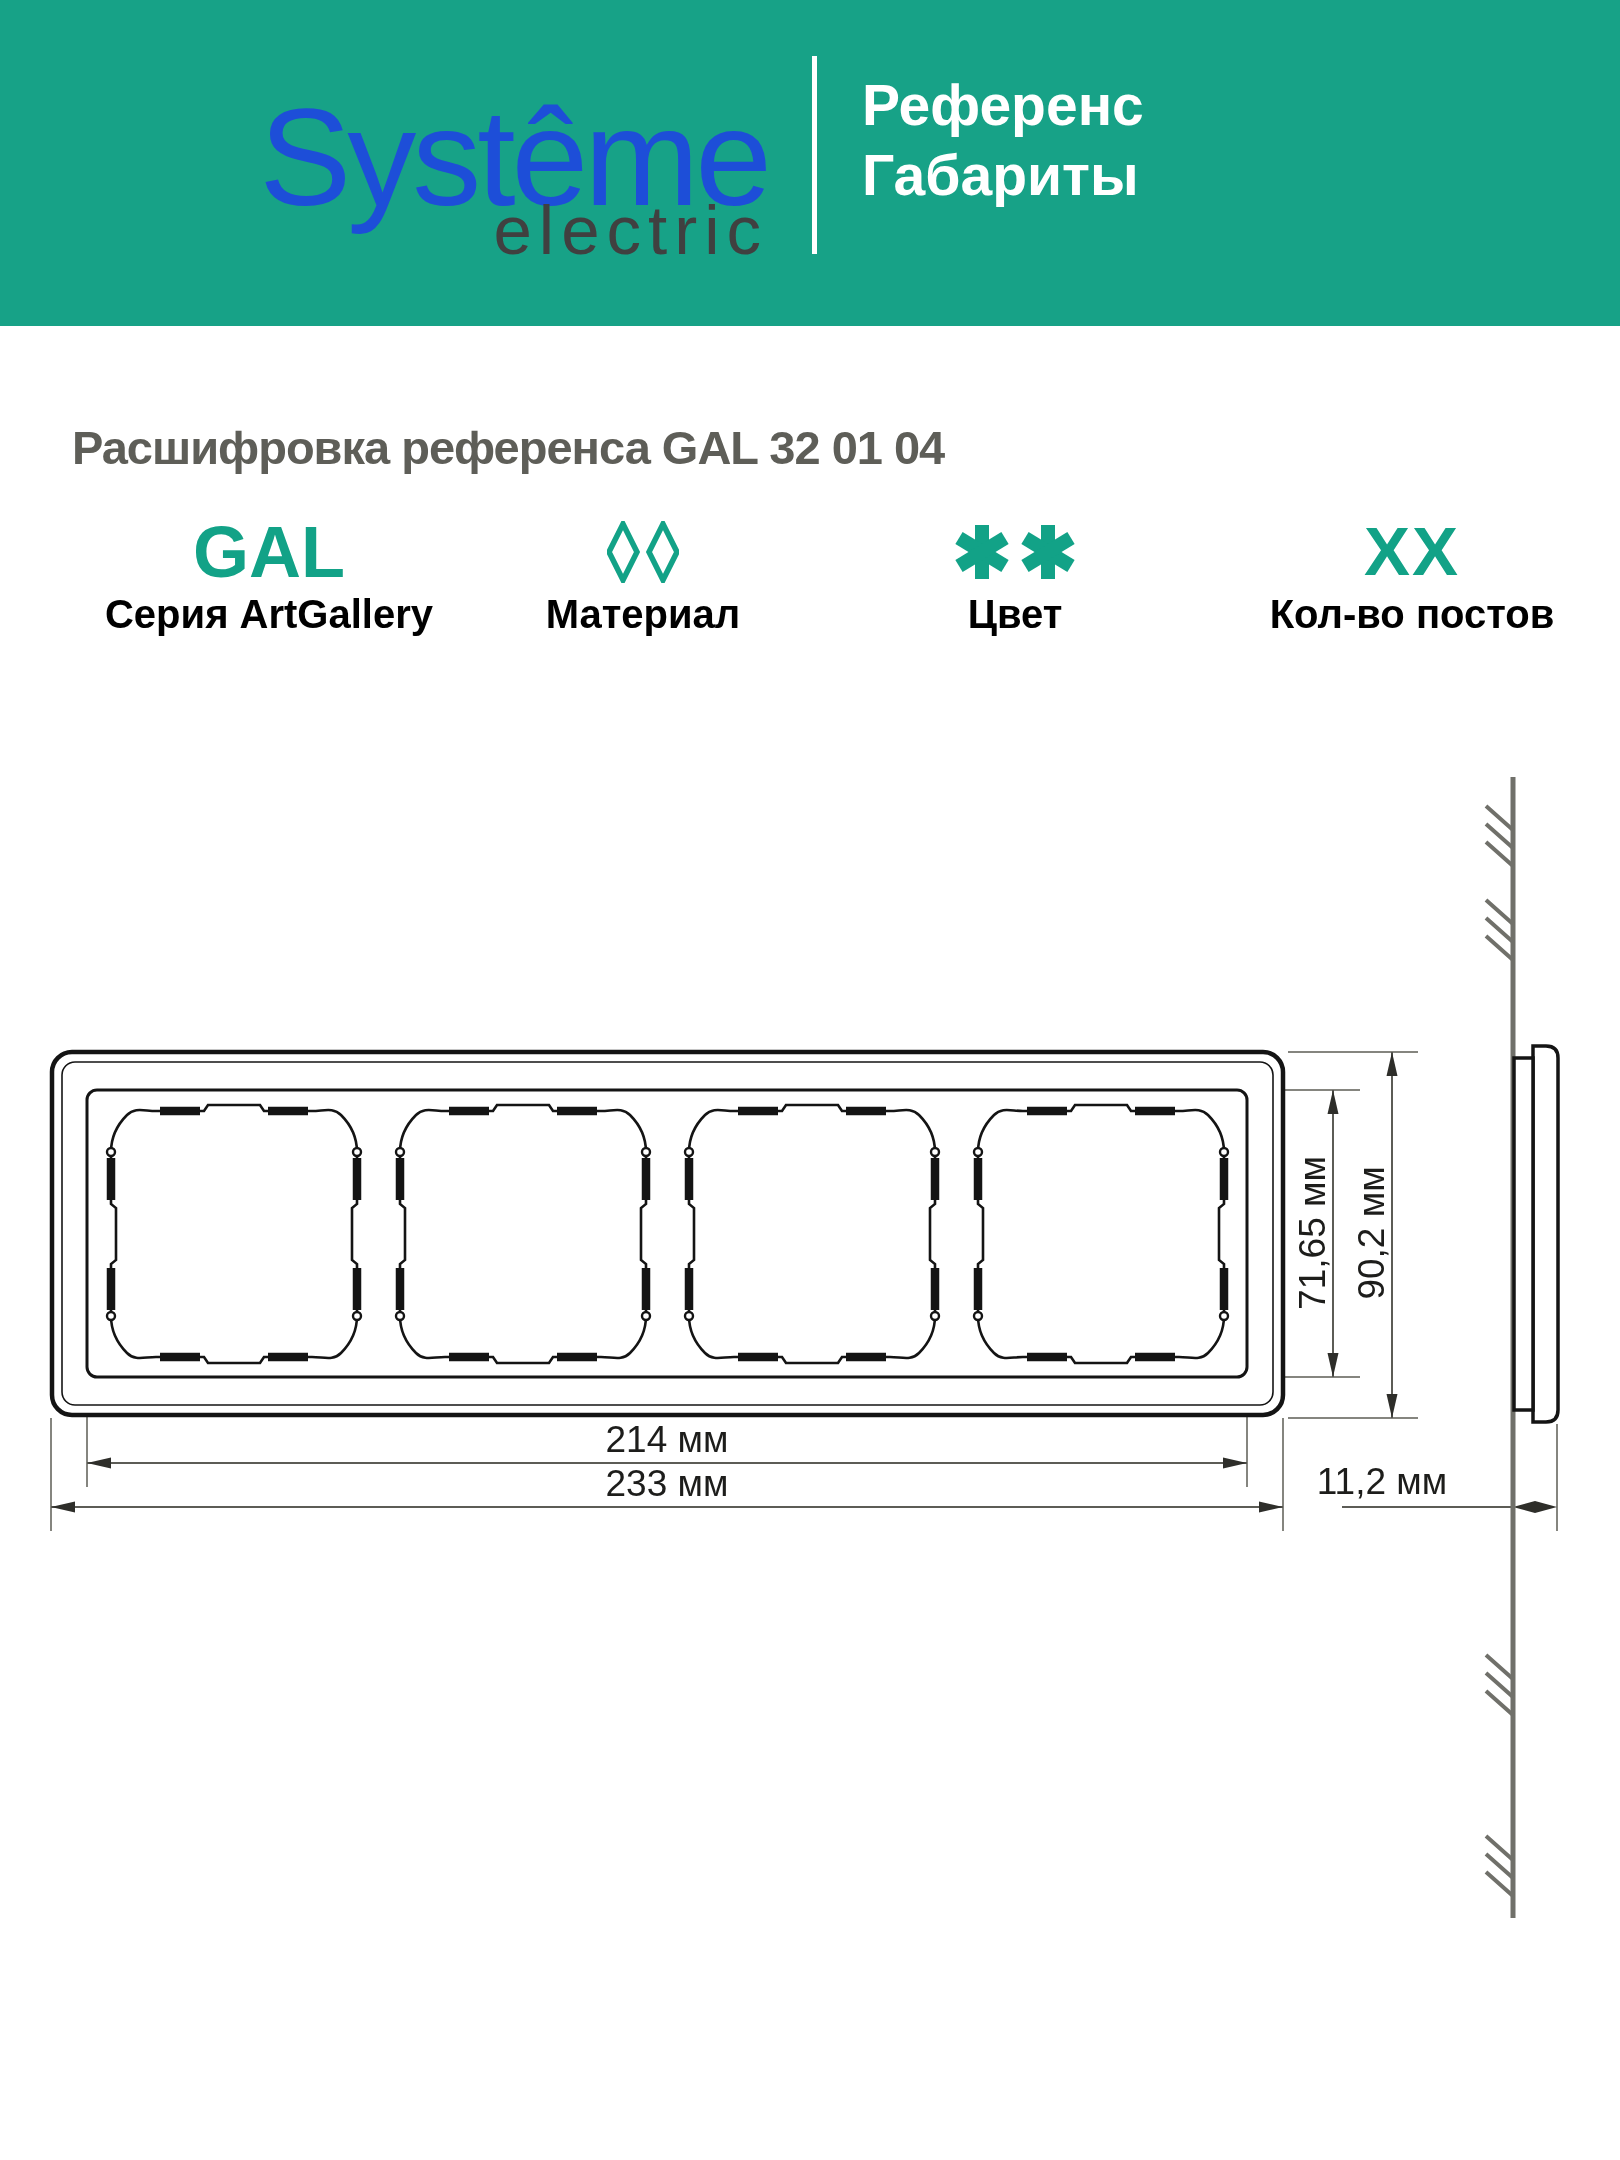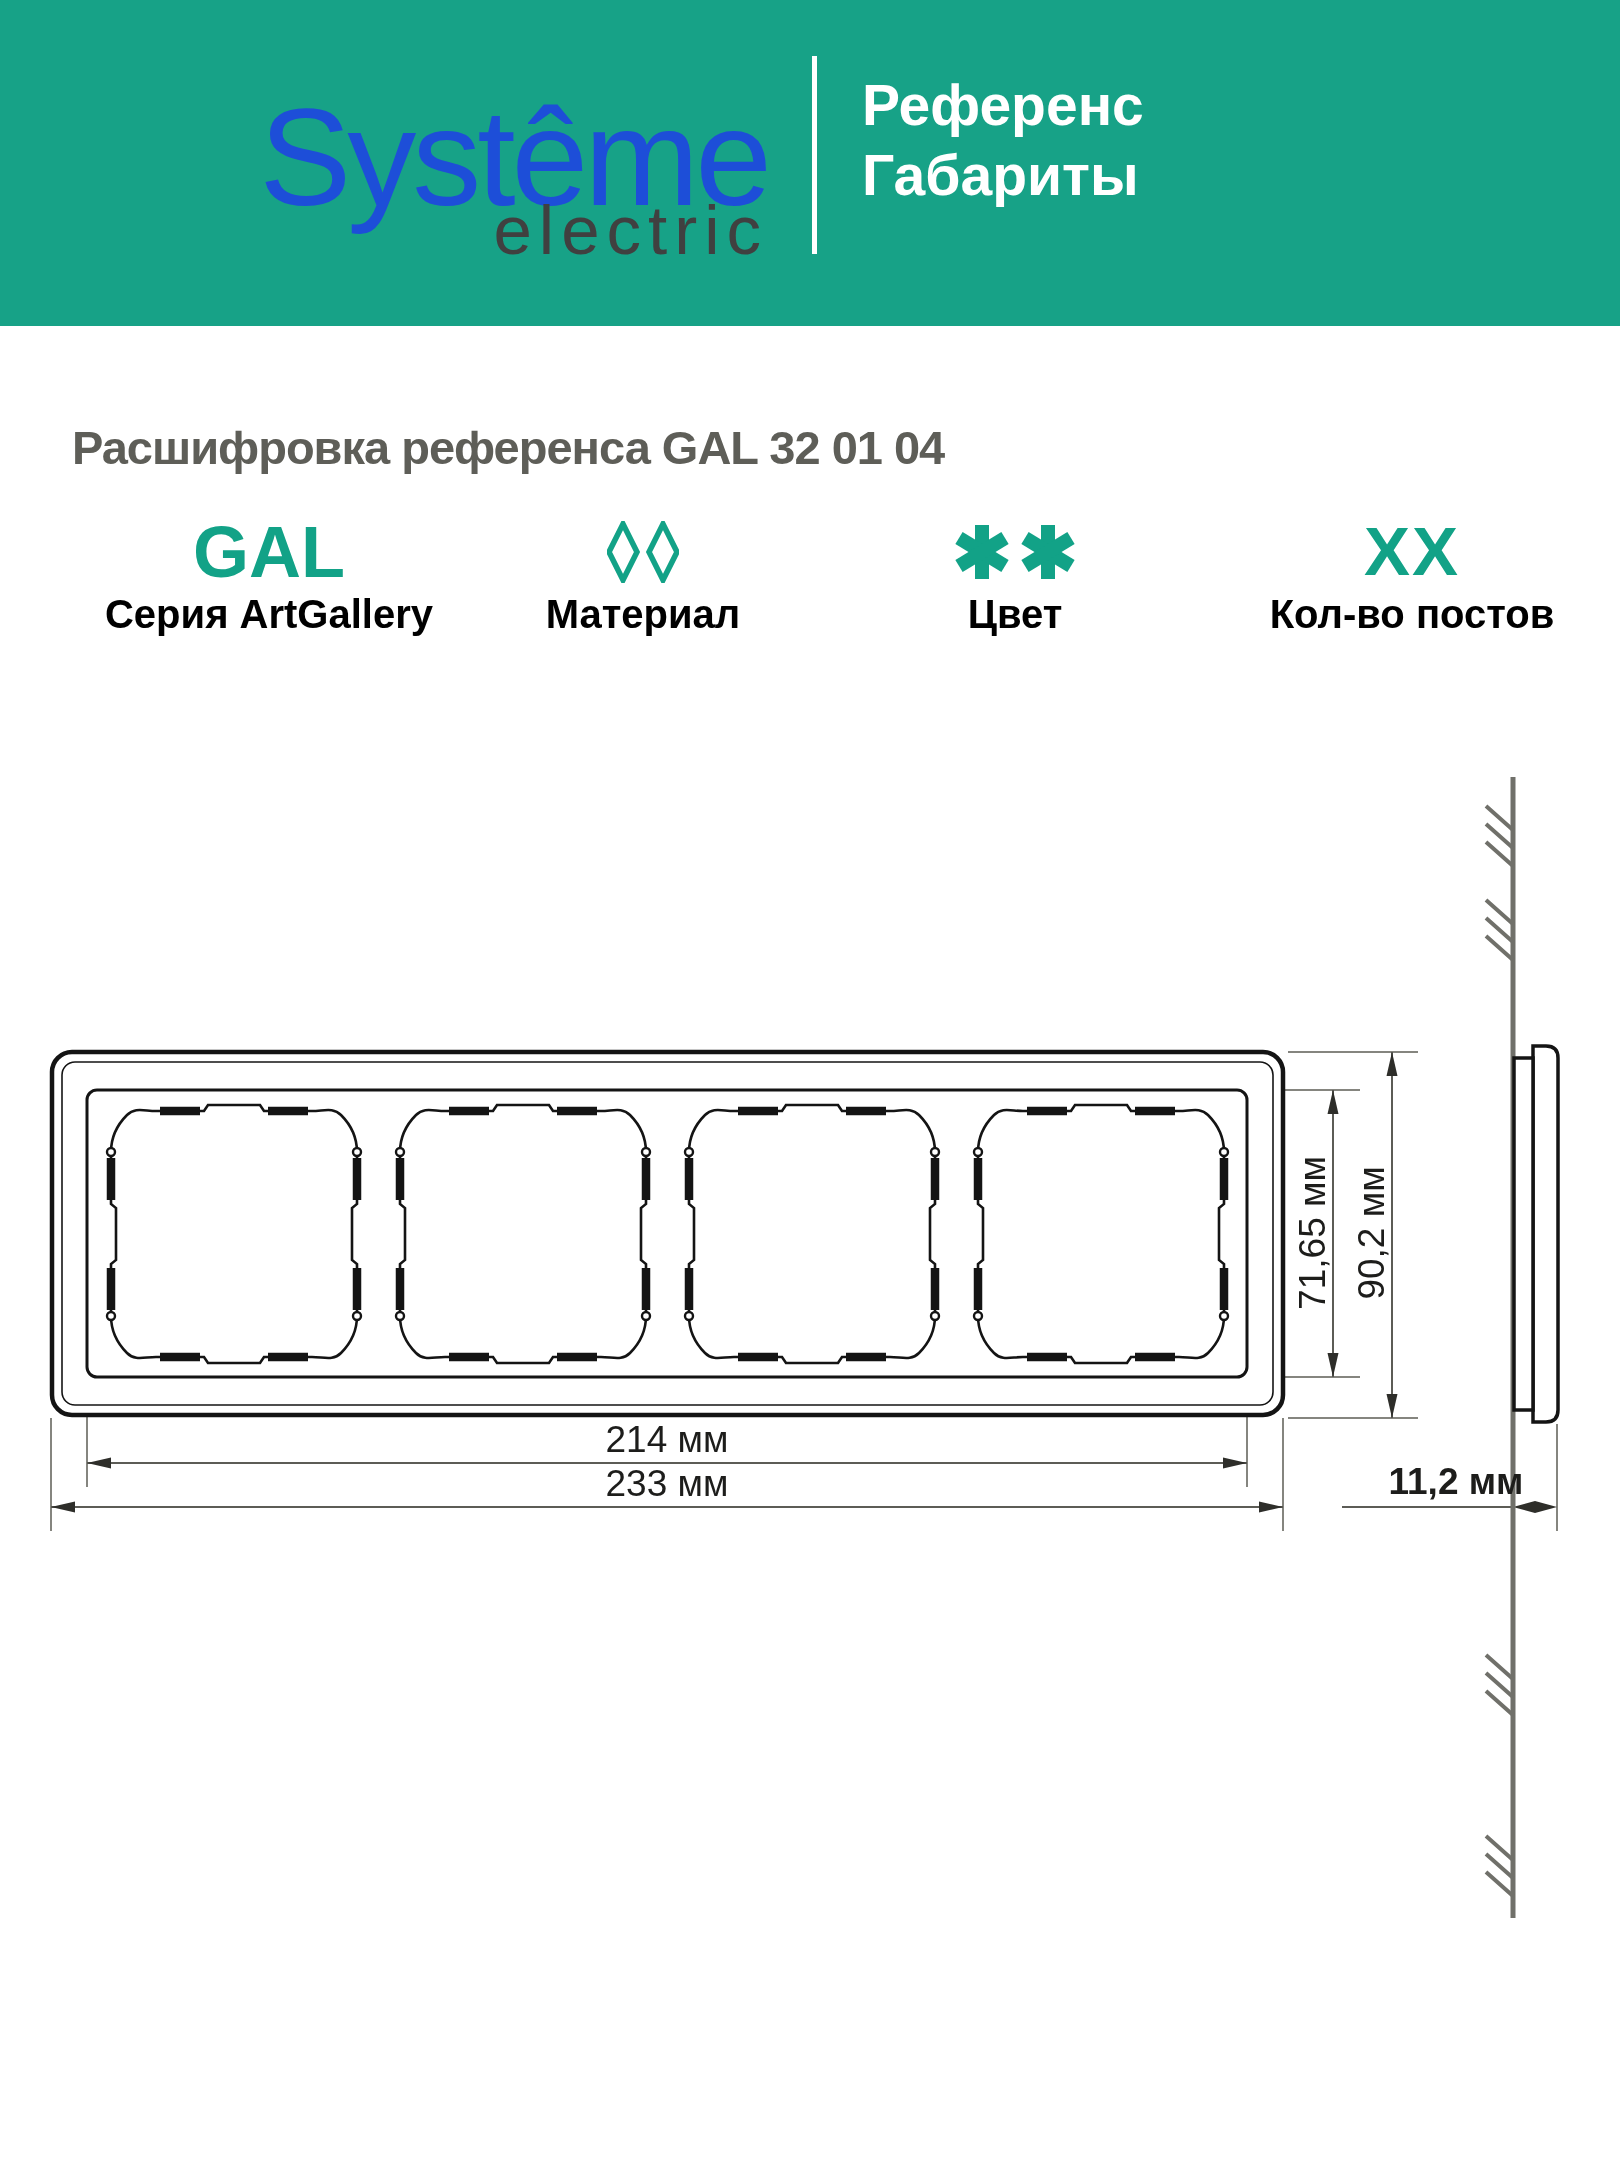--- a/index.html
+++ b/index.html
@@ -180,13 +180,13 @@
     </g>
     <path d="M 1533,1046 H 1546 Q 1558,1046 1558,1058 V 1410 Q 1558,1422 1546,1422 H 1533 Z" fill="#ffffff" stroke="#141414" stroke-width="3.5"></path>
     <rect x="1514" y="1058" width="19" height="352" fill="#ffffff" stroke="#141414" stroke-width="3.5"></rect>
   </g>
 </svg>
 
 <div class="abs dim-label rot" style="left:1203px;top:1213px;">71,65 мм</div>
 <div class="abs dim-label rot" style="left:1262px;top:1213px;">90,2 мм</div>
 <div class="abs dim-label" style="left:557px;top:1420px;">214 мм</div>
 <div class="abs dim-label" style="left:557px;top:1464px;">233 мм</div>
-<div class="abs dim-label" style="left:1346px;top:1462px;font-weight:bold;">11,2 мм</div>
+<div class="abs dim-label" style="left:1272px;top:1462px;">11,2 мм</div>
 
 </body></html>

